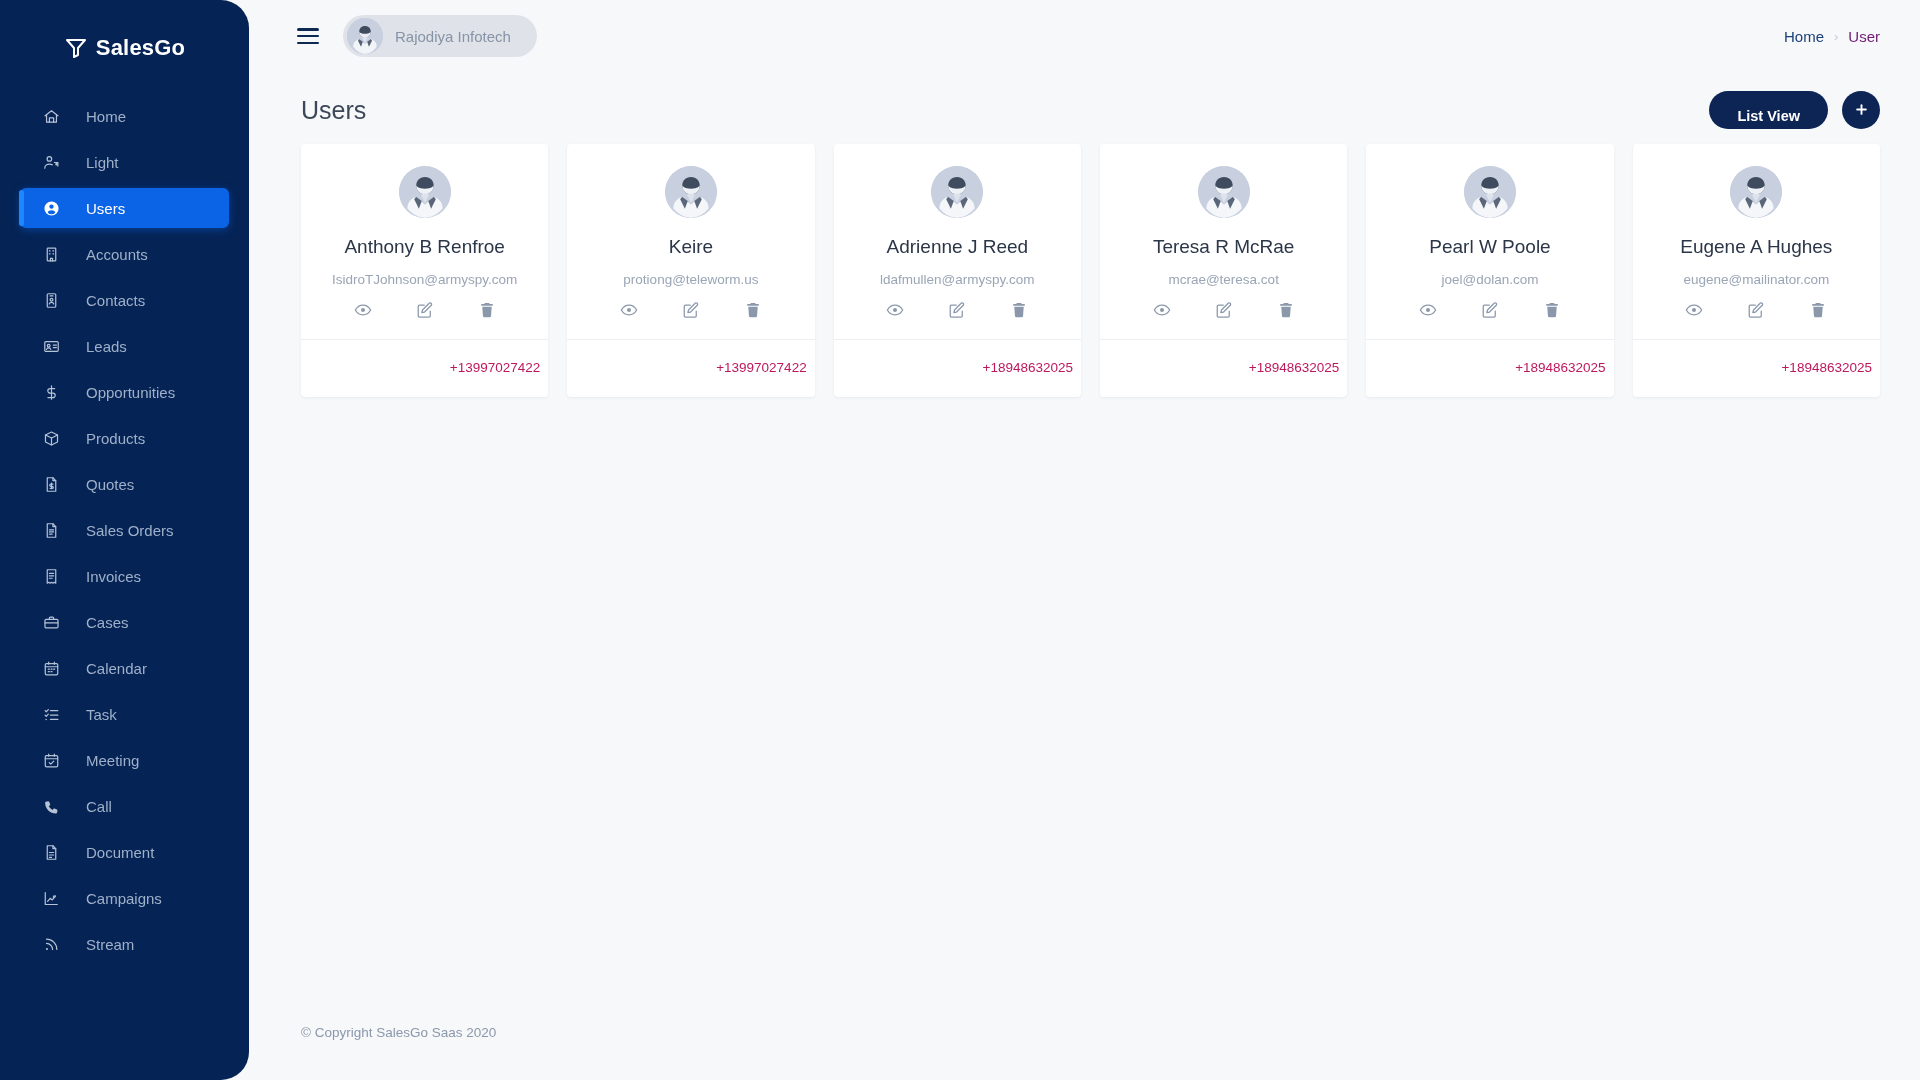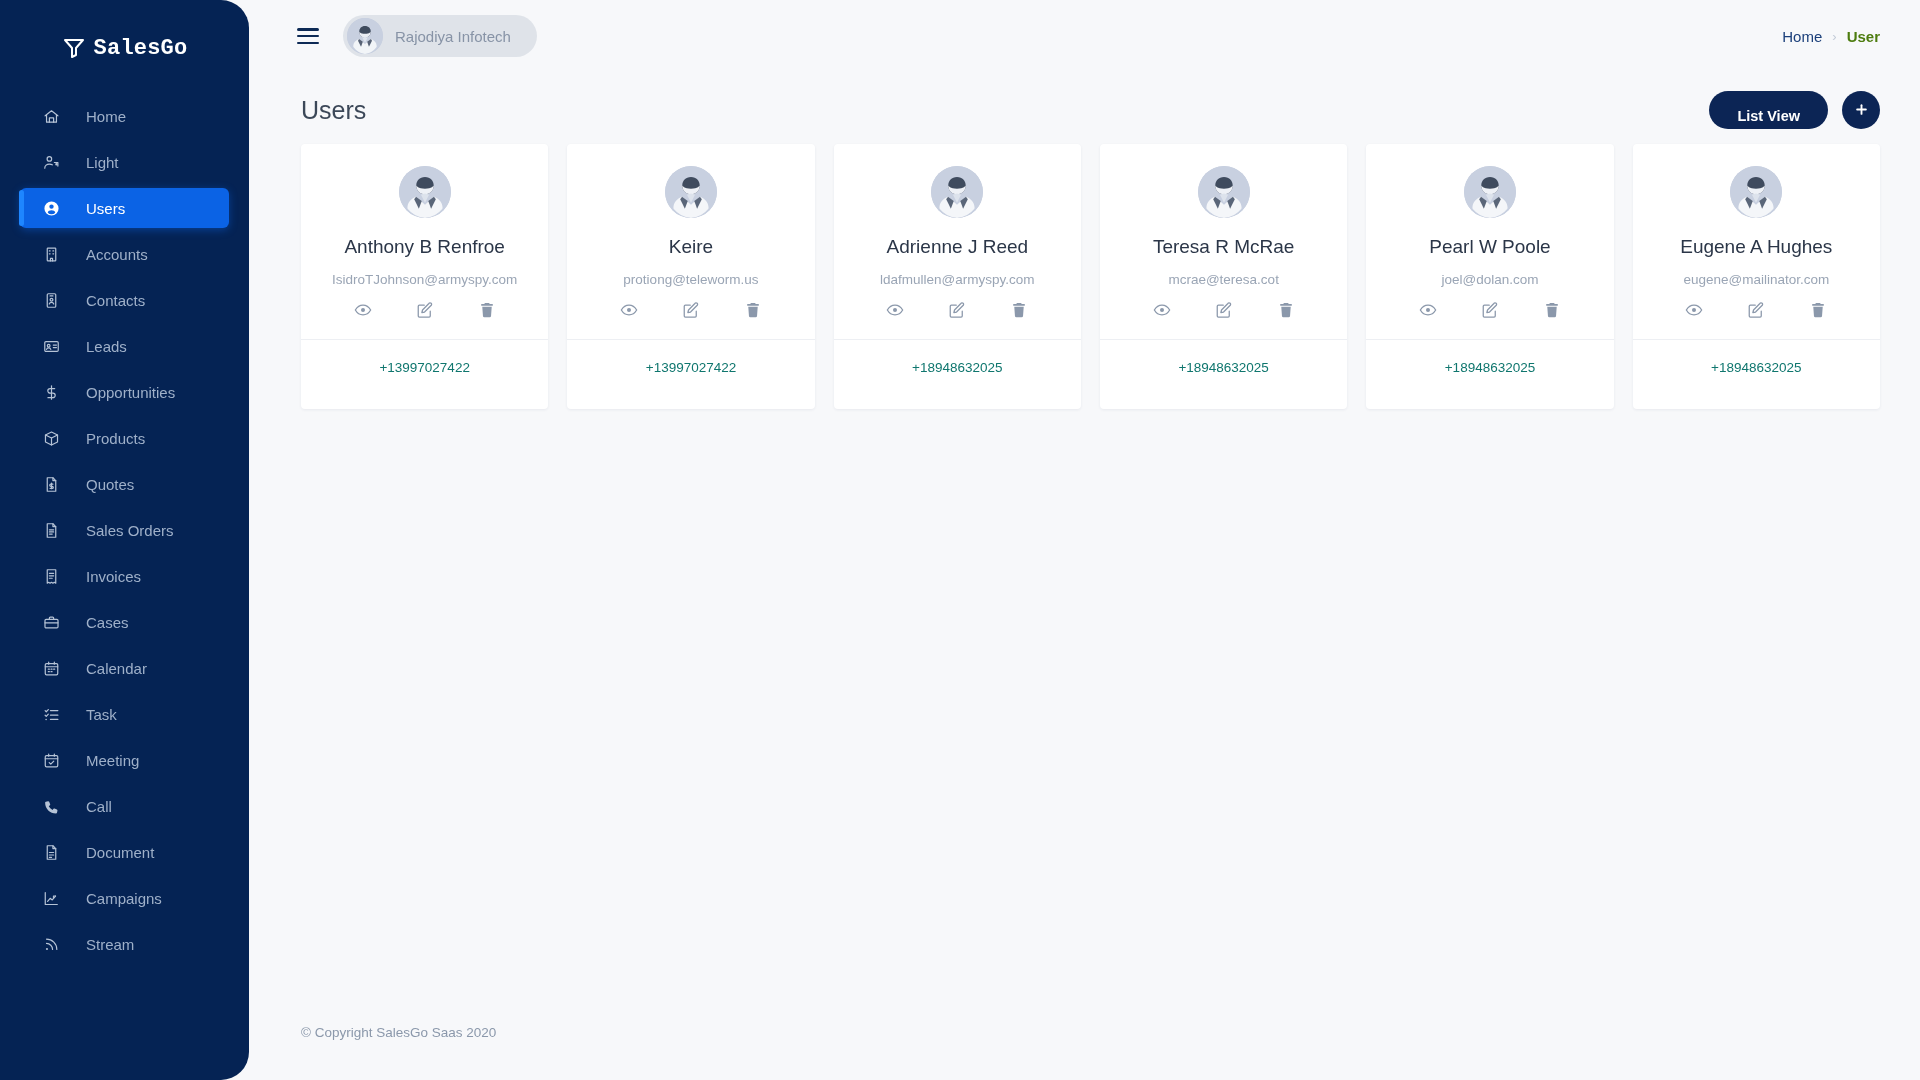--- a/index.html
+++ b/index.html
@@ -23,21 +23,21 @@
     overflow: hidden;
   }
   .brand {
     display: flex; align-items: center; justify-content: center;
     gap: 8px;
     height: 68px;
     color: #ffffff;
   }
   .brand-mark { width: 24px; height: 24px; display:block; }
   .brand-name {
-    font-size: 22px; font-weight: bold; letter-spacing: .2px; color:#fff;font-family:Liberation Mono, monospace;
+    font-size: 22px; font-weight: bold; letter-spacing: .2px; color:#fff;
   }
   .nav { margin-top: 14px; }
   .nav-item {
     display: flex; align-items: center;
     height: 40px;
     margin: 6px 20px 6px 20px;
     padding-left: 20px;
     border-radius: 6px;
     color: #9fb0c9;
     font-size: 15px;
@@ -87,21 +87,21 @@
     height: 42px;
     padding: 0 26px 0 4px;
     cursor: pointer;
   }
   .org-chip .avatar-sm { width:36px; height:36px; border-radius:50%; overflow:hidden; background:#c6cede; flex:0 0 36px; }
   .org-chip .org-name { color:#8793a6; font-size:15px; }
 
   .breadcrumb { margin-left:auto; display:flex; align-items:center; gap:10px; font-size:15px; }
   .bc-home { color:#1b3f7a; cursor:pointer; }
   .bc-sep { color:#c3cbd8; font-size:13px; }
-  .bc-cur { color:#4d7c0f;font-weight:bold; }
+  .bc-cur { color:#701a75; }
 
   .page-head {
     display:flex; align-items:center;
     padding: 12px 40px 0 28px;
     height: 64px;
   }
   .page-title { font-size:25px; color:#3c4858; font-weight:400; }
   .head-actions { margin-left:auto; display:flex; align-items:center; gap:14px; }
   .btn-list {
     background:#0c2555; color:#fff; border:none;
@@ -135,23 +135,23 @@
     width:52px; height:52px; border-radius:50%;
     margin: 0 auto 18px; overflow:hidden; background:#c6cede;
   }
   .u-name { font-size:19px; color:#2b3648; margin-bottom:14px; }
   .u-email { font-size:13.5px; color:#9aa5b5; margin-bottom:14px; white-space:nowrap; }
   .u-actions { display:flex; justify-content:center; gap:44px; padding-bottom:6px; }
   .act { color:#8b98ab; cursor:pointer; display:flex; align-items:center; justify-content:center; width:18px; height:18px;}
   .act svg { display:block; }
   .card-foot {
     border-top:1px solid #edeff3;
-    text-align:center;
-    padding: 20px 8px 34px;
-    font-size:13.5px; color:#0f766e;
+    text-align:right;
+    padding: 20px 8px 22px;
+    font-size:13.5px; color:#be185d;
   }
 
   
   .footer {
     margin-top:auto;
     display:flex; align-items:center;
     padding: 0 40px 0 28px;
     height: 96px;
   }
   .copyright { font-size:13.5px; color:#8b98ab; }

